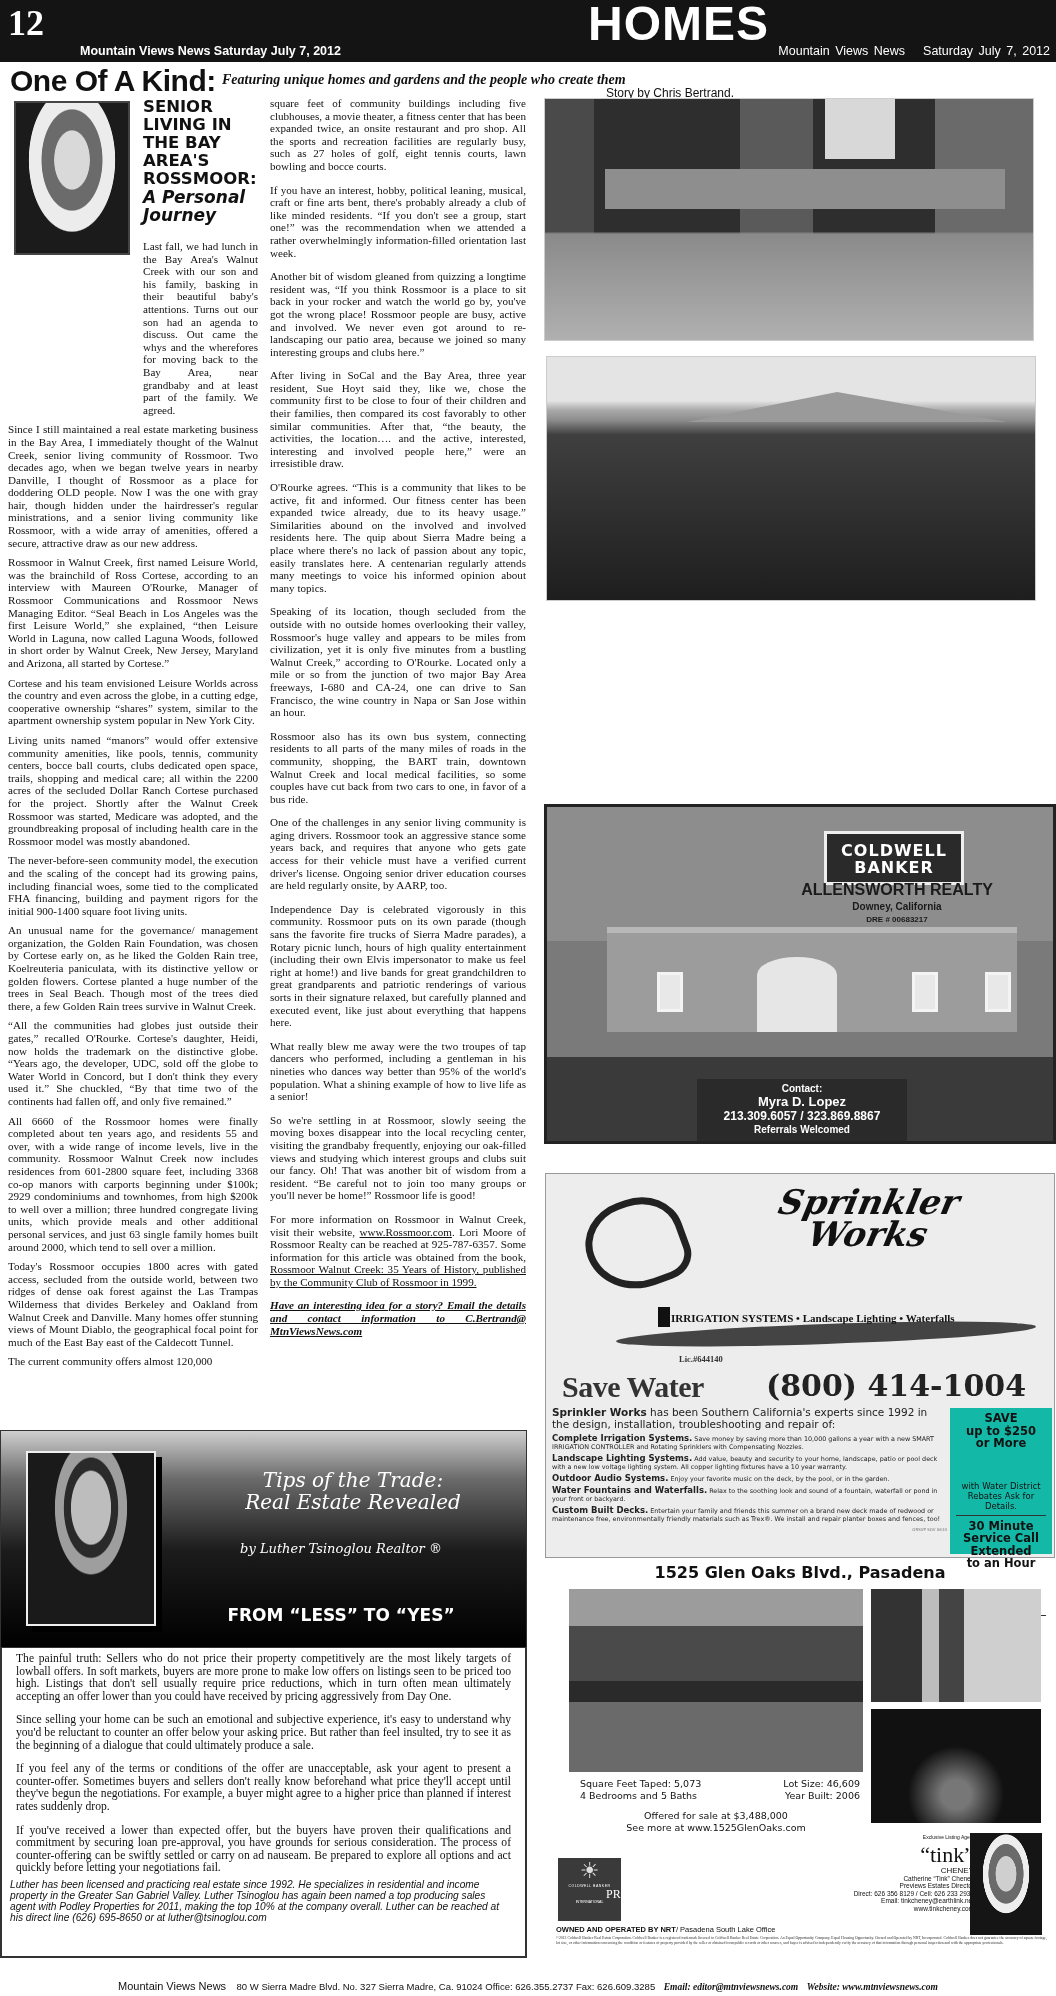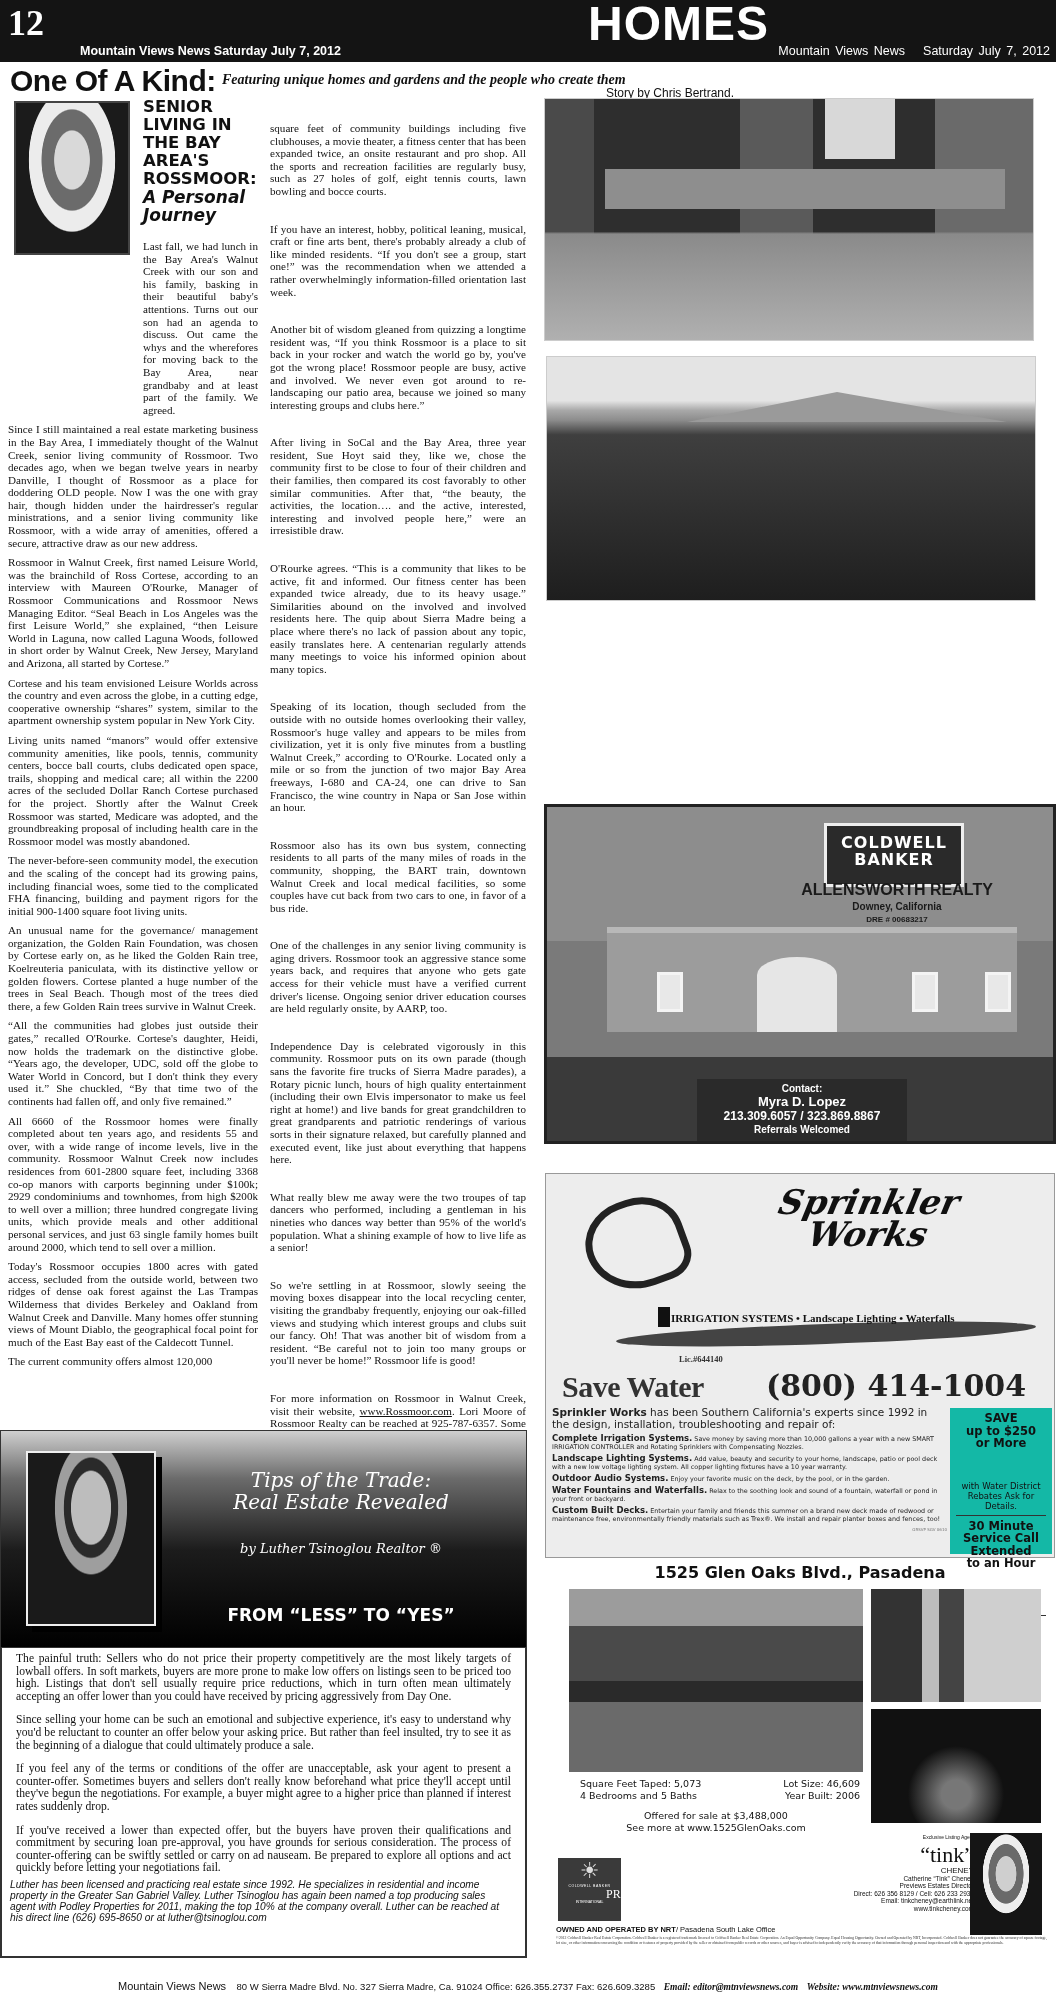--- a/index.html
+++ b/index.html
@@ -22,37 +22,37 @@
   
   .author-photo { left: 14px; top: 101px; width: 116px; height: 154px; border: 2px solid #444; background: radial-gradient(ellipse at 50% 38%, #d9d9d9 0 22%, #6b6b6b 23% 38%, #ececec 39% 54%, #1b1b1b 55%); }
   .hed { left: 143px; top: 98px; width: 125px; font-family: "DejaVu Sans", sans-serif; font-weight: bold; font-size: 16.5px; line-height: 18px; }
   .hed .sub { font-style: italic; display: block; font-size: 17px; }
 
   .col { font-size: 11.1px; line-height: 12.6px; text-align: justify; hyphens: auto; }
   .col p { margin-bottom: 7px; }
   .col1 { left: 8px; top: 240px; width: 250px; }
   .col1 .lead { padding-left: 135px; }
   .col2 { left: 270px; top: 97px; width: 256px; }
-  .col2 p { margin-bottom: 11px; margin-top: 25px; }
+  .col2 p { margin-bottom: 11px; }
   .col2 .u { text-decoration: underline; }
   .col2 .callout { font-weight: bold; font-style: italic; text-decoration: underline; }
 
   
   .photo1 { left: 544px; top: 98px; width: 490px; height: 243px; background:
       linear-gradient(180deg, rgba(0,0,0,0) 55%, #8a8a8a 56%, #b0b0b0 100%),
       linear-gradient(90deg, #4a4a4a 0 10%, #2e2e2e 10% 40%, #5a5a5a 40% 55%, #2e2e2e 55% 80%, #6a6a6a 80%);
       border: 1px solid #ccc; }
   .photo1 .roof { position:absolute; left: 60px; top: 70px; width: 400px; height: 40px; background: #8e8e8e; }
   .photo1 .sky { position:absolute; left: 280px; top: 0; width: 70px; height: 60px; background: #d8d8d8; }
   .photo2 { left: 546px; top: 356px; width: 490px; height: 245px; background: linear-gradient(180deg, #e4e4e4 0 18%, #a8a8a8 22%, #8c8c8c 26%, #3f3f3f 32%, #1e1e1e 100%); border: 1px solid #ccc; }
   .photo2 .mtn { position:absolute; left: 140px; top: 35px; width: 0; height: 0; border-left: 150px solid transparent; border-right: 170px solid transparent; border-bottom: 30px solid #9a9a9a; }
 
   
   .cb-ad { left: 544px; top: 804px; width: 512px; height: 340px; border: 3px solid #222; background: linear-gradient(180deg, #8d8d8d 0 40%, #7a7a7a 40% 75%, #3a3a3a 75%); }
-  .cb-logo { position:absolute; left: 277px; top: 16px; width: 140px; height: 64px; background: #2a2a2a; border: 3px solid #eee; color: #fff; font-family: "DejaVu Sans", sans-serif; font-weight: bold; font-size: 16px; line-height: 17px; text-align: center; padding-top: 8px; letter-spacing: 1px; }
+  .cb-logo { position:absolute; left: 277px; top: 24px; width: 140px; height: 54px; background: #2a2a2a; border: 3px solid #eee; color: #fff; font-family: "DejaVu Sans", sans-serif; font-weight: bold; font-size: 16px; line-height: 17px; text-align: center; padding-top: 8px; letter-spacing: 1px; }
   .cb-realty { position:absolute; left: 225px; top: 74px; width: 250px; text-align: center; font-family: "Liberation Sans", sans-serif; font-size: 16px; font-weight: bold; color: #1a1a1a; }
   .cb-city { position:absolute; left: 225px; top: 94px; width: 250px; text-align: center; font-family: "Liberation Sans", sans-serif; font-size: 10px; font-weight: bold; color: #1a1a1a; }
   .cb-dre { position:absolute; left: 225px; top: 108px; width: 250px; text-align: center; font-family: "Liberation Sans", sans-serif; font-size: 8px; font-weight: bold; color: #1a1a1a; }
   .cb-house { position:absolute; left: 60px; top: 120px; width: 410px; height: 105px; background: #9c9c9c; border-top: 6px solid #b8b8b8; }
   .cb-door { position:absolute; left: 210px; top: 150px; width: 80px; height: 75px; background: #e6e6e6; border-top-left-radius: 40px 18px; border-top-right-radius: 40px 18px; }
   .cb-win { position:absolute; width: 26px; height: 40px; background: #e8e8e8; border: 3px solid #f4f4f4; top: 165px; }
   .cb-contact { position:absolute; left: 150px; top: 272px; width: 210px; height: 62px; background: #2a2a2a; color: #fff; font-family: "Liberation Sans", sans-serif; text-align: center; font-weight: bold; }
   .cb-contact .l1 { font-size: 10px; padding-top: 4px; }
   .cb-contact .l2 { font-size: 13px; }
   .cb-contact .l3 { font-size: 12px; }
@@ -98,21 +98,21 @@
   .go-legal { left: 556px; top: 1936px; width: 495px; font-family: "Liberation Serif", serif; font-size: 3.8px; line-height: 5px; color: #333; }
   .go-agent { left: 820px; top: 1834px; width: 154px; text-align: right; font-family: "Liberation Sans", sans-serif; font-size: 6.5px; line-height: 7.5px; }
   .go-agent .excl { font-size: 5px; margin-bottom: 2px; }
   .go-agent .tink { font-family: "Liberation Serif", serif; font-size: 22px; line-height: 22px; }
   .go-agent .ch { font-size: 8px; line-height: 9px; }
   .go-agent-photo { left: 970px; top: 1833px; width: 72px; height: 102px; background: radial-gradient(ellipse at 50% 40%, #cfcfcf 0 20%, #6a6a6a 21% 34%, #eee 35% 45%, #151515 46%); }
 
   
   .tips-head { left: 0; top: 1430px; width: 527px; height: 218px; background: linear-gradient(180deg, #cfcfcf 0%, #6b6b6b 22%, #1c1c1c 55%, #000 100%); border: 1px solid #333; }
   .tips-photo { position:absolute; left: 25px; top: 20px; width: 130px; height: 175px; border: 2px solid #eee; background: radial-gradient(ellipse at 50% 32%, #bdbdbd 0 22%, #2a2a2a 23% 30%, #9e9e9e 31% 40%, #1a1a1a 41%); box-shadow: 6px 6px 0 #000; }
-  .tips-title { position:absolute; left: 170px; top: 38px; width: 340px; text-align: center; color: #fff; font-family: "DejaVu Serif", serif; font-style: italic; font-size: 20px; line-height: 22px; }
+  .tips-title { position:absolute; left: 182px; top: 38px; width: 340px; text-align: center; color: #fff; font-family: "DejaVu Serif", serif; font-style: italic; font-size: 20px; line-height: 22px; }
   .tips-by { position:absolute; left: 170px; top: 110px; width: 340px; text-align: center; color: #fff; font-family: "DejaVu Serif", serif; font-style: italic; font-size: 13px; }
   .tips-sub { position:absolute; left: 170px; top: 174px; width: 340px; text-align: center; color: #fff; font-family: "DejaVu Sans", sans-serif; font-weight: bold; font-size: 17px; }
   .tips-body { left: 0; top: 1648px; width: 527px; height: 310px; border: 2px solid #333; border-top: none; padding: 5px 14px; font-size: 11.6px; line-height: 12.6px; text-align: justify; }
   .tips-body p { margin-bottom: 11px; }
   .tips-bio { font-family: "Liberation Sans", sans-serif; font-style: italic; font-size: 10.2px; line-height: 11px; margin-left: -6px; text-align: left; }
 
   
   .footer { left: 0; top: 1980px; width: 1056px; text-align: center; font-size: 10px; }
   .footer .name { font-family: "Liberation Sans", sans-serif; font-size: 11px; }
   .footer .addr { font-family: "Liberation Sans", sans-serif; font-size: 9.5px; margin-left: 8px; }
@@ -159,20 +159,21 @@
   <p>Another bit of wisdom gleaned from quizzing a longtime resident was, “If you think Rossmoor is a place to sit back in your rocker and watch the world go by, you've got the wrong place! Rossmoor people are busy, active and involved. We never even got around to re-landscaping our patio area, because we joined so many interesting groups and clubs here.”</p>
   <p>After living in SoCal and the Bay Area, three year resident, Sue Hoyt said they, like we, chose the community first to be close to four of their children and their families, then compared its cost favorably to other similar communities. After that, “the beauty, the activities, the location…. and the active, interested, interesting and involved people here,” were an irresistible draw.</p>
   <p>O'Rourke agrees. “This is a community that likes to be active, fit and informed. Our fitness center has been expanded twice already, due to its heavy usage.” Similarities abound on the involved and involved residents here. The quip about Sierra Madre being a place where there's no lack of passion about any topic, easily translates here.  A centenarian regularly attends many meetings to voice his informed opinion about many topics.</p>
   <p>Speaking of its location, though secluded from the outside with no outside homes overlooking their valley, Rossmoor's huge valley and appears to be miles from civilization, yet it is only five minutes from a bustling Walnut Creek,” according to O'Rourke. Located only a mile or so from the junction of two major Bay Area freeways, I-680 and CA-24, one can drive to San Francisco, the wine country in Napa or San Jose within an hour.</p>
   <p>Rossmoor also has its own bus system, connecting residents to all parts of the many miles of roads in the community, shopping, the BART train, downtown Walnut Creek and local medical facilities, so some couples have cut back from two cars to one, in favor of a bus ride.</p>
   <p>One of the challenges in any senior living community is aging drivers. Rossmoor took an aggressive stance some years back, and requires that anyone who gets gate access for their vehicle must have a verified current driver's license. Ongoing senior driver education courses are held regularly onsite, by AARP, too.</p>
   <p>Independence Day is celebrated vigorously in this community. Rossmoor puts on its own parade (though sans the favorite fire trucks of Sierra Madre parades), a Rotary picnic lunch, hours of high quality entertainment (including their own Elvis impersonator to make us feel right at home!) and live bands for great grandchildren to great grandparents and patriotic renderings of various sorts in their signature relaxed, but carefully planned and executed event, like just about everything that happens here.</p>
   <p>What really blew me away were the two troupes of tap dancers who performed, including a gentleman in his nineties who dances way better than 95% of the world's population. What a shining example of how to live life as a senior!</p>
   <p>So we're settling in at Rossmoor, slowly seeing the moving boxes disappear into the local recycling center, visiting the grandbaby frequently, enjoying our oak-filled views and studying which interest groups and clubs suit our fancy. Oh! That was another bit of wisdom from a resident. “Be careful not to join too many groups or you'll never be home!”  Rossmoor life is good!</p>
   <p><span>For more information on Rossmoor in Walnut Creek, visit their website, </span><span class="u">www.Rossmoor.com</span><span>. Lori Moore of Rossmoor Realty can be reached at 925-787-6357. Some information for this article was obtained from the book, </span><span class="u">Rossmoor Walnut Creek: 35 Years of History, published by the Community Club of Rossmoor in 1999.</span></p>
+  <p class="callout">Have an interesting idea for a story? Email the details and contact information to C.Bertrand@ MtnViewsNews.com</p>
 </div>
 
 <div class="abs photo1">
     <div class="sky"></div>
     <div class="roof"></div>
   </div>
 <div class="abs photo2">
     <div class="mtn"></div>
   </div>
 

